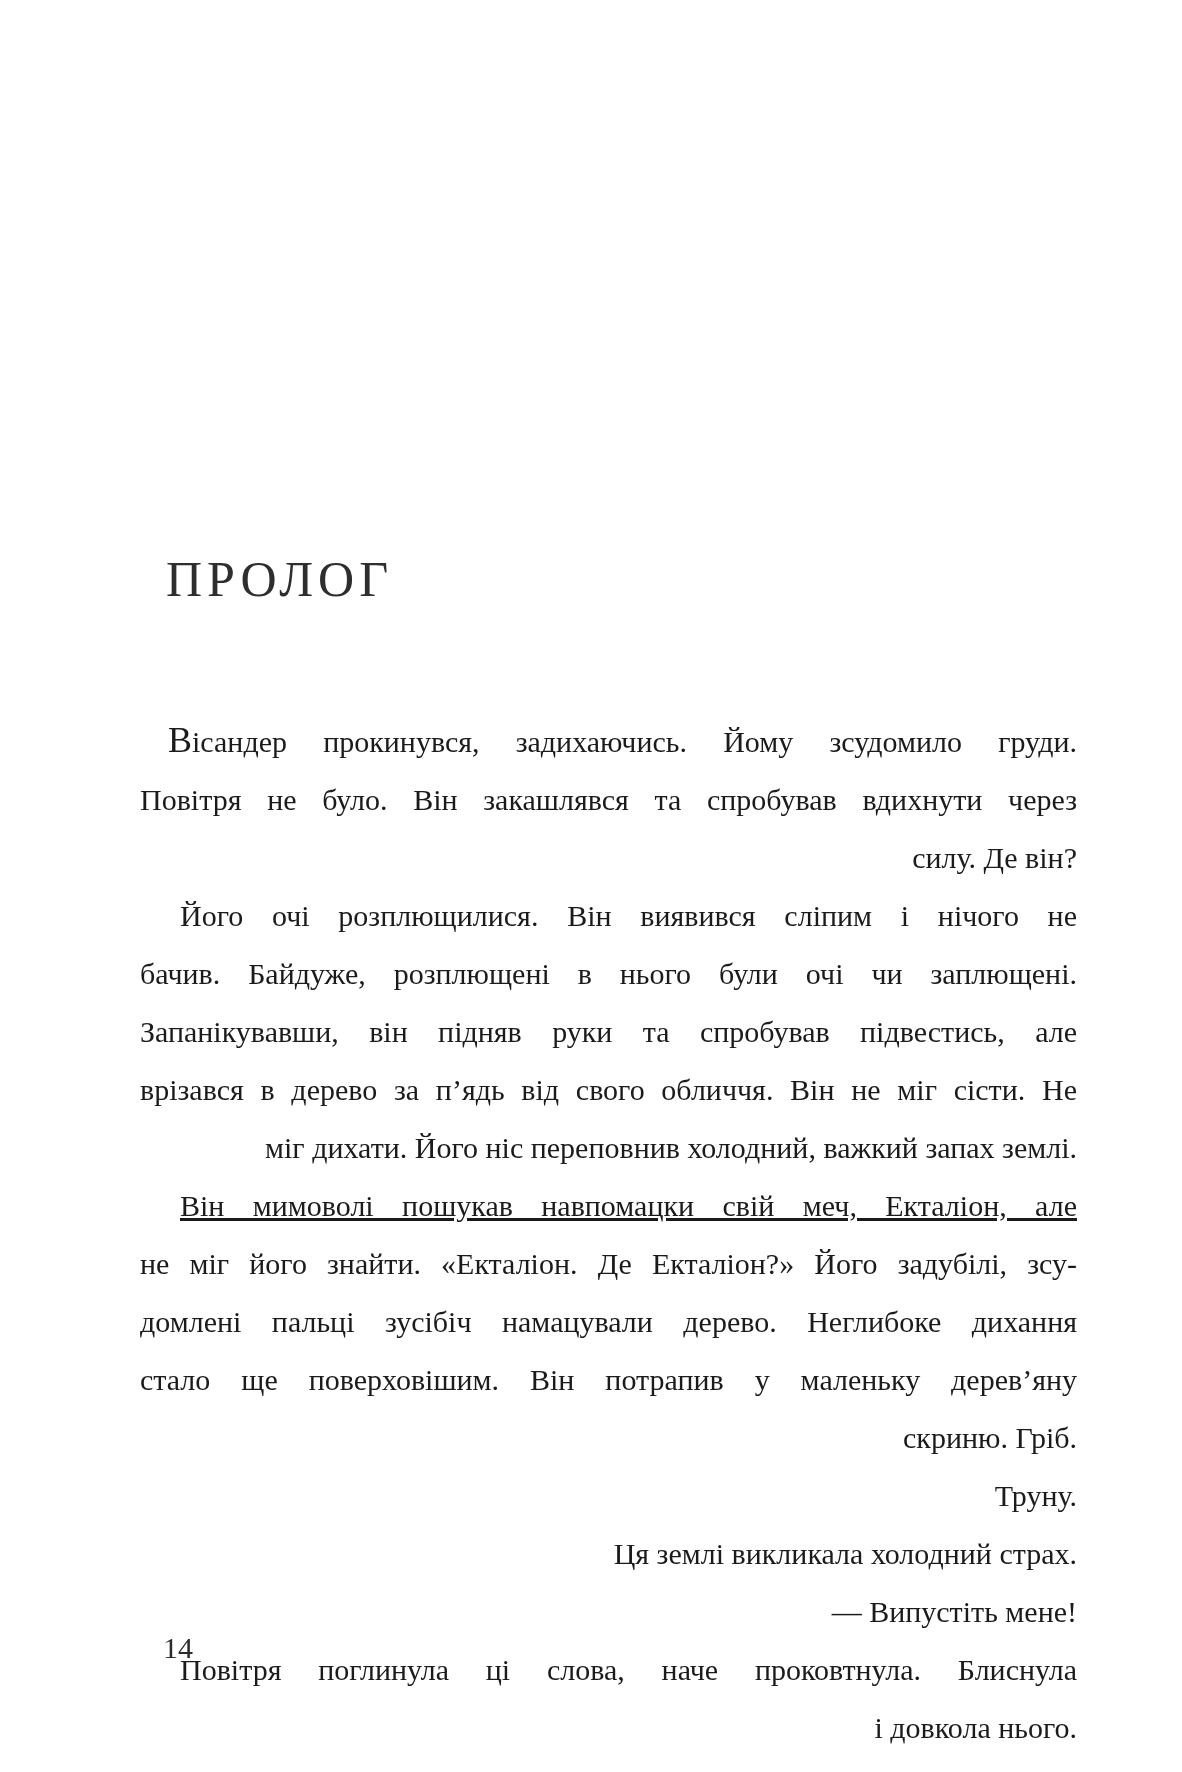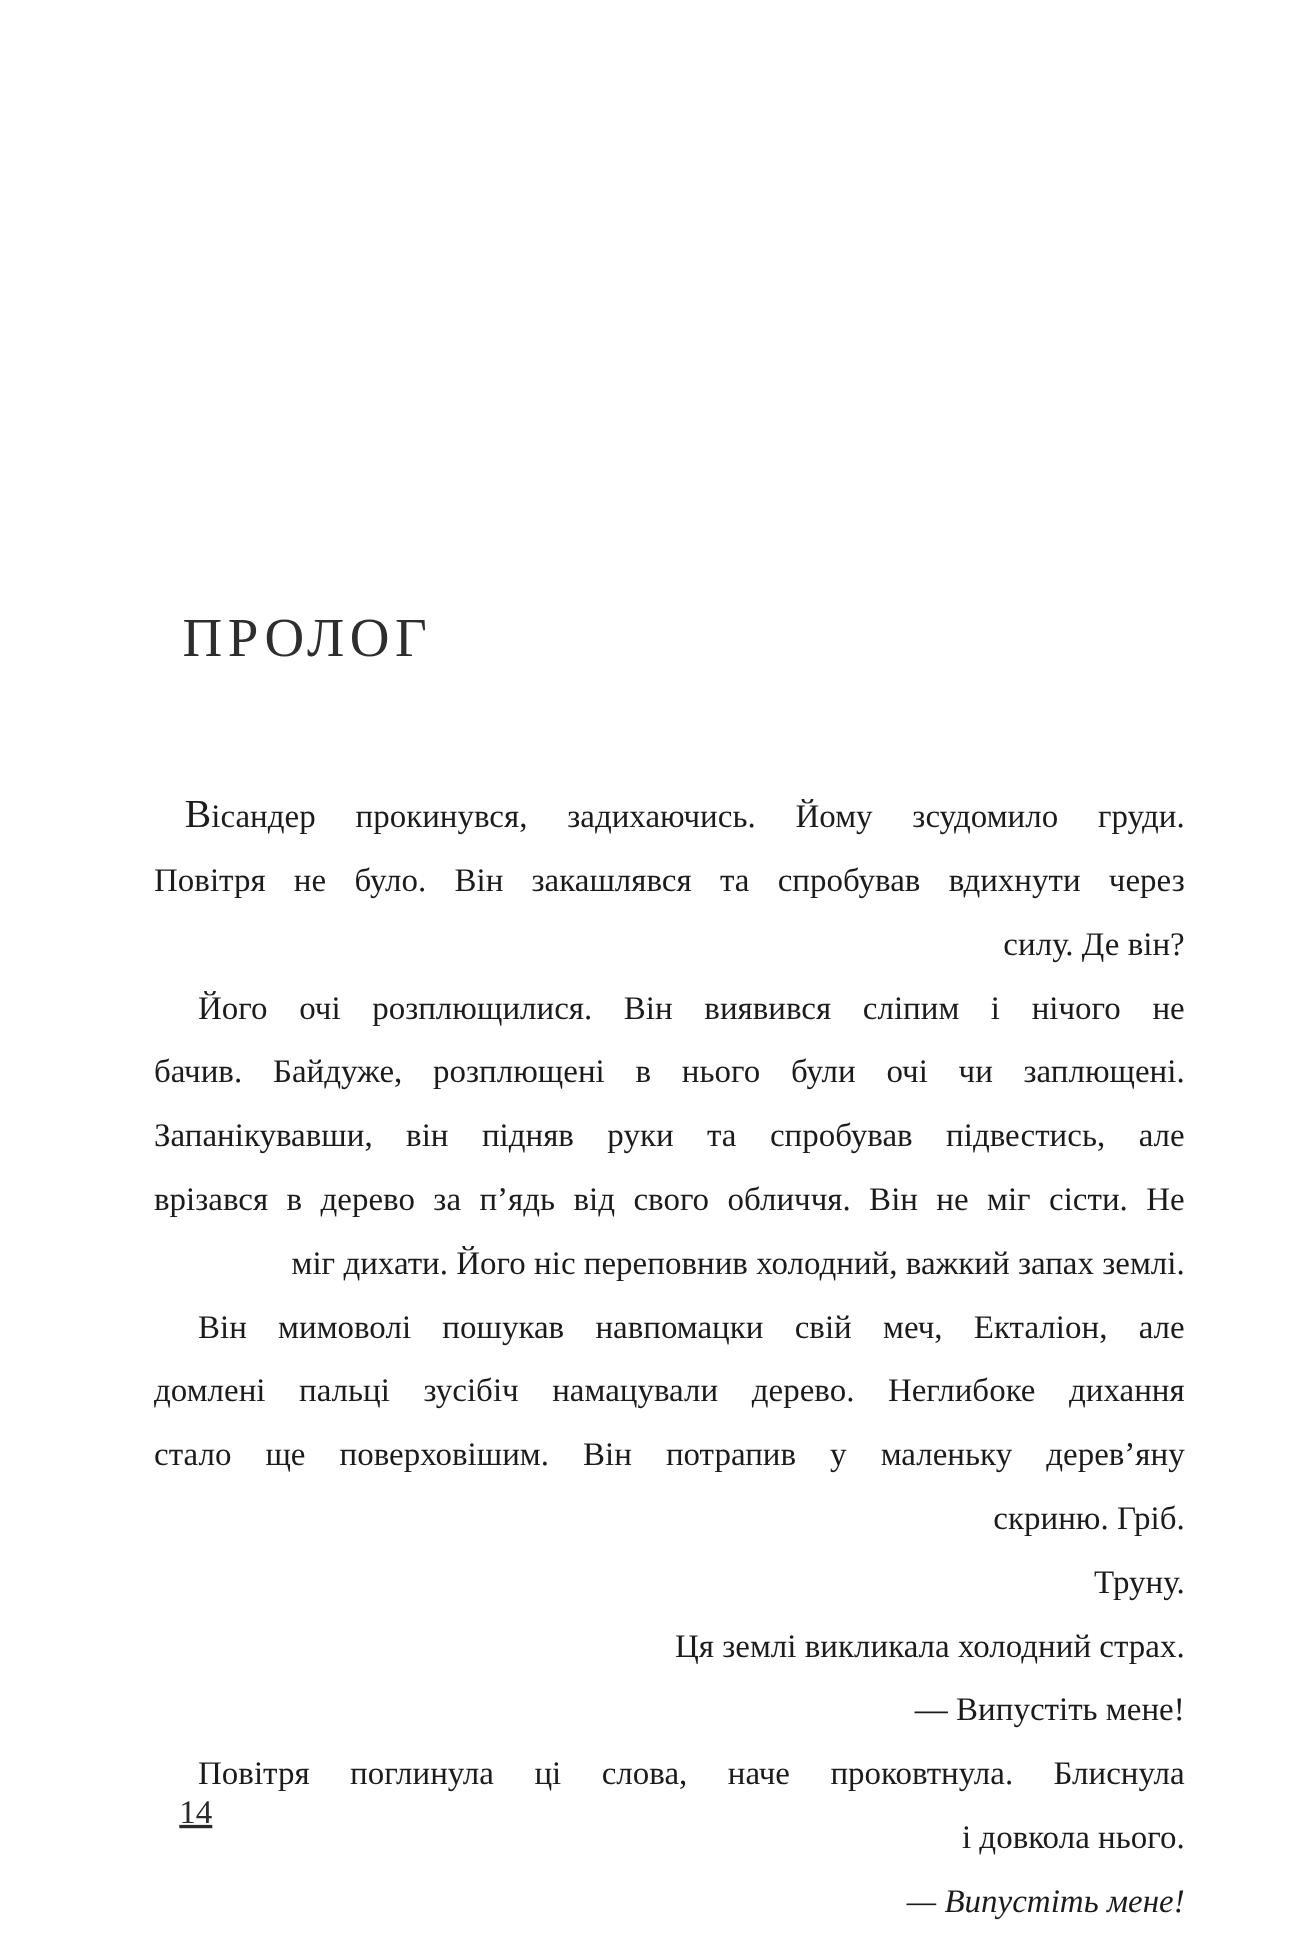--- a/index.html
+++ b/index.html
@@ -52,39 +52,39 @@
   .initial {
     font-size: 1.2em;
   }
   .page-number {
     position: absolute;
     left: 163px;
     top: 1603px;
     font-size: 30px;
     line-height: 41.5px;
     color: #2a2a2a;
-    text-decoration: underline;
   }
 </style>
 </head>
 <body>
 
 <div class="page">
   <h1 class="heading">ПРОЛОГ</h1>
 
   <div class="body-text" id="body-text">
       <div class="line just" style="text-indent: 28px;"><span class="initial">В</span>ісандер прокинувся, задихаючись. Йому зсудомило груди.</div>
       <div class="line just">Повітря не було. Він закашлявся та спробував вдихнути через</div>
       <div class="line">силу. Де він?</div>
       <div class="line just" style="text-indent: 40px;">Його очі розплющилися. Він виявився сліпим і нічого не</div>
       <div class="line just">бачив. Байдуже, розплющені в нього були очі чи заплющені.</div>
       <div class="line just">Запанікувавши, він підняв руки та спробував підвестись, але</div>
       <div class="line just">врізався в дерево за п’ядь від свого обличчя. Він не міг сісти. Не</div>
       <div class="line">міг дихати. Його ніс переповнив холодний, важкий запах землі.</div>
-      <div class="line just" style="text-indent: 40px;">Він мимоволі пошукав навпомацки свій меч, Екталіон, але</div>
+      <div class="line just" style="text-indent: 40px; text-decoration: underline;">Він мимоволі пошукав навпомацки свій меч, Екталіон, але</div>
+      <div class="line just">не міг його знайти. «Екталіон. Де Екталіон?» Його задубілі, зсу-</div>
       <div class="line just">домлені пальці зусібіч намацували дерево. Неглибоке дихання</div>
       <div class="line just">стало ще поверховішим. Він потрапив у маленьку дерев’яну</div>
       <div class="line">скриню. Гріб.</div>
       <div class="line" style="text-indent: 40px;">Труну.</div>
       <div class="line" style="text-indent: 40px;">Ця землі викликала холодний страх.</div>
       <div class="line" style="text-indent: 40px;">— Випустіть мене!</div>
       <div class="line just" style="text-indent: 40px;">Повітря поглинула ці слова, наче проковтнула. Блиснула</div>
       <div class="line">і довкола нього.</div>
       <div class="line italic" style="text-indent: 72px;">— Випустіть мене!</div>
     </div>

